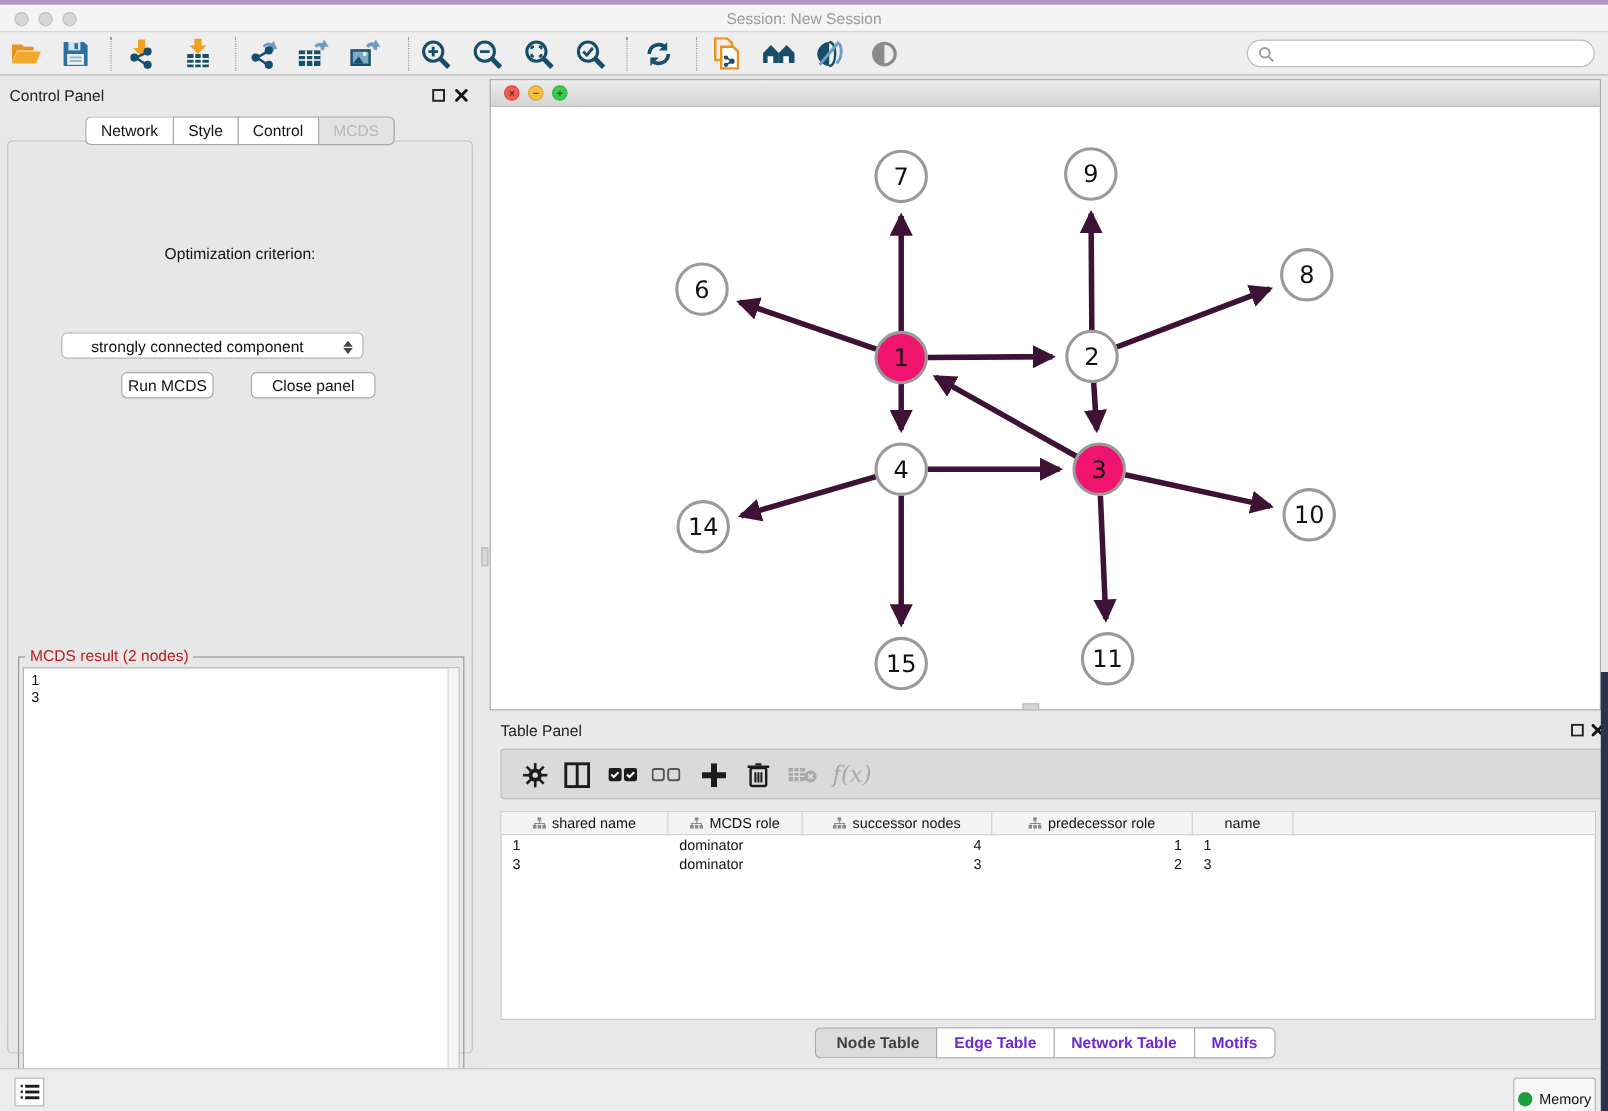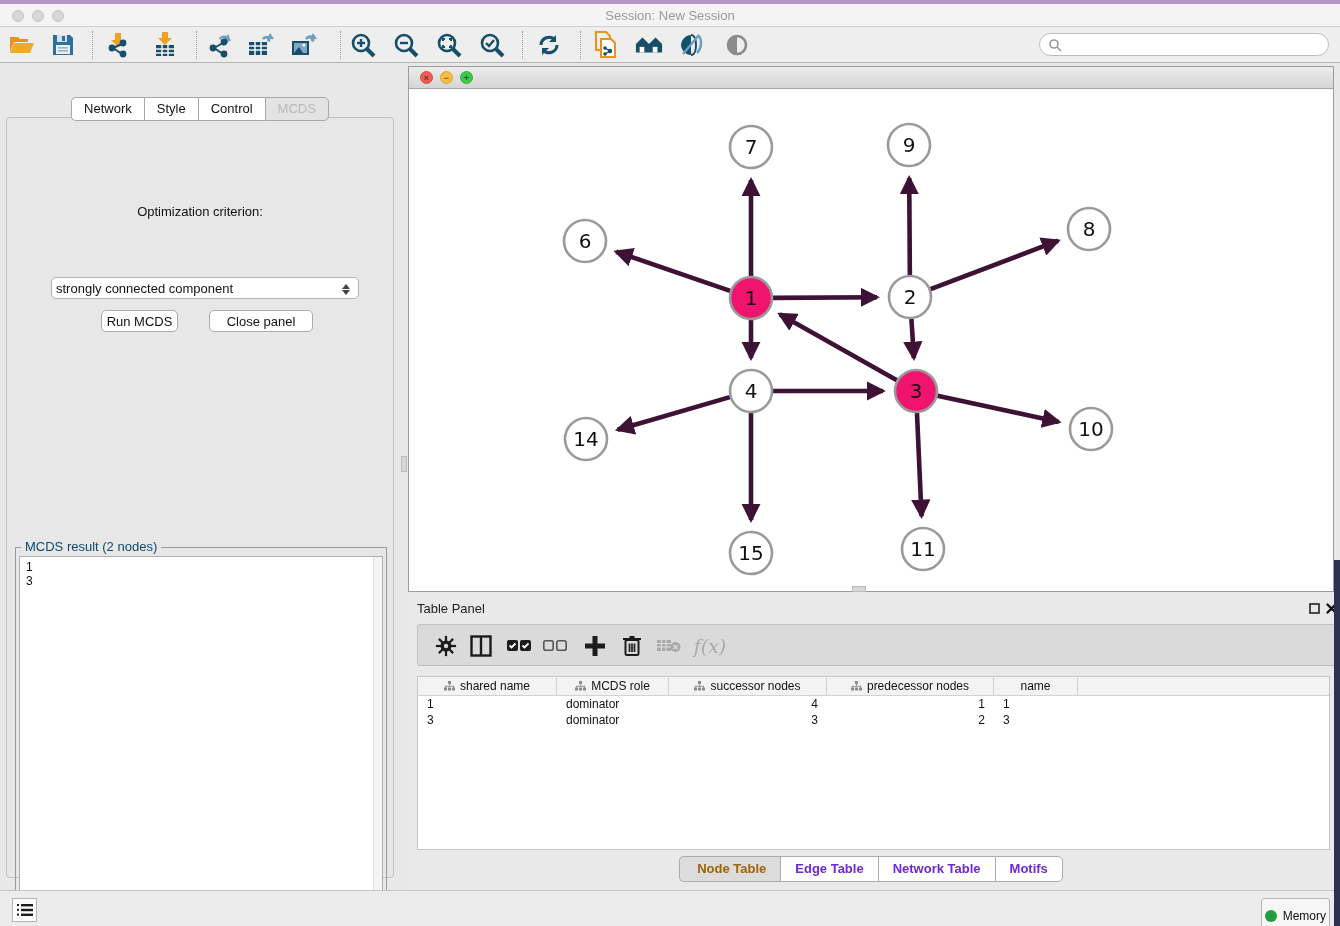--- a/index.html
+++ b/index.html
@@ -25,28 +25,28 @@
   .cp-header { position:absolute; left:0; top:0; width:100%; height:28px; }
   .cp-title { position:absolute; left:8px; top:6px; font-size:13px; color:#222; }
   .panel-btn { position:absolute; top:6px; width:14px; height:14px; display:flex; align-items:center; justify-content:center; }
   .cp-tabs { position:absolute; left:0; top:31px; width:100%; display:flex; justify-content:center; z-index:3; }
   .tab { font-size:13px; padding:3px 12px 4px; background:#ffffff; border:1px solid #a8a8a8; border-right:none; color:#111; cursor:default; }
   .tab:first-child { border-top-left-radius:5px; border-bottom-left-radius:5px; }
   .tab:last-child { border-right:1px solid #a8a8a8; border-top-right-radius:5px; border-bottom-right-radius:5px; }
   .tab.selected { background:#e3e3e3; color:#b9b9b9; }
   .cp-body { position:absolute; left:6px; top:51px; width:388px; height:761px; background:#e7e7e7; border:1px solid #c2c2c2; border-radius:4px; }
   .opt-label { position:absolute; left:0; width:100%; top:86px; text-align:center; font-size:13px; color:#111; }
-  .dropdown { position:absolute; left:44px; top:159px; width:308px; height:22px; background:#ffffff; border:1px solid #b3b3b3; border-radius:5px; font-size:13px; color:#111; display:flex; align-items:center; padding:0 22px 0 4px; }
+  .dropdown { position:absolute; left:44px; top:159px; width:252px; height:22px; background:#ffffff; border:1px solid #b3b3b3; border-radius:5px; font-size:13px; color:#111; display:flex; align-items:center; padding:0 22px 0 24px; }
   .dd-stepper { position:absolute; right:7px; top:3px; width:10px; height:16px; display:flex; flex-direction:column; align-items:center; justify-content:center; gap:1px; }
   .dd-stepper i { width:0; height:0; border-left:4px solid transparent; border-right:4px solid transparent; }
   .dd-up { border-bottom:5px solid #444; } .dd-down { border-top:5px solid #444; }
   .cp-btn { position:absolute; top:192px; height:22px; background:#ffffff; border:1px solid #ababab; border-radius:5px; font-size:13px; color:#111; font-family:"Liberation Sans",sans-serif; }
   .btn-run { left:94px; width:77px; } .btn-close { left:202px; width:104px; }
   .result-group { position:absolute; left:8px; top:429px; width:372px; height:381px; border:1px solid #9a9a9a; }
-  .result-legend { position:absolute; left:5px; top:-9px; background:#e7e7e7; padding:0 4px; font-size:13px; color:#0c4a6e; }
+  .result-legend { position:absolute; left:5px; top:-9px; background:#e7e7e7; padding:0 4px; font-size:13px; color:#b91c1c; }
   .result-area { position:absolute; left:3px; top:8px; width:364px; height:368px; background:#ffffff; border:1px solid #b0b0b0; font-size:12px; color:#111; padding:3px 6px; white-space:pre-line; overflow:hidden; }
   .result-scroll { position:absolute; right:4px; top:9px; width:9px; height:366px; background:#f4f4f4; border-left:1px solid #ddd; }
 
   
   .v-divider { position:absolute; left:400px; top:66px; width:8px; height:812px; background:#e8e8e8; }
   .v-handle { position:absolute; left:1px; top:390px; width:6px; height:16px; background:#d6d6d6; border:1px solid #bbb; }
   .h-handle { position:absolute; left:852px; top:586px; width:14px; height:6px; background:#d6d6d6; border:1px solid #bbb; z-index:5; }
 
   
   .net-win { position:absolute; left:408px; top:66px; width:926px; height:526px; border:1px solid #9c9c9c; background:#ffffff; }
@@ -66,21 +66,21 @@
   .fx { font-family:"DejaVu Serif", serif; font-style:italic; font-size:19px; color:#a9a9a9; }
   .tbl { position:absolute; left:9px; top:83px; width:913px; height:174px; background:#ffffff; border:1px solid #c6c6c6; }
   .tbl-header { display:flex; height:19px; background:#f3f3f3; border-bottom:1px solid #d2d2d2; }
   .th { display:flex; align-items:center; justify-content:center; gap:5px; font-size:12px; color:#111; border-right:1px solid #d2d2d2; position:relative; }
   .tbl-row { display:flex; height:16px; }
   .td { font-size:12px; color:#111; padding:1px 9px 0; overflow:hidden; white-space:nowrap; }
   .tp-tabs { position:absolute; left:0; bottom:8px; width:100%; display:flex; justify-content:center; }
   .tp-tab { font-size:13px; font-weight:bold; padding:4px 14px 5px; background:#ffffff; border:1px solid #ababab; border-right:none; color:#6d28d9; }
   .tp-tab:first-child { border-top-left-radius:5px; border-bottom-left-radius:5px; }
   .tp-tab:last-child { border-right:1px solid #ababab; border-top-right-radius:5px; border-bottom-right-radius:5px; }
-  .tp-tab.selected { background:#dcdcdc; color:#a16207;padding-left:17px; }
+  .tp-tab.selected { background:#dcdcdc; color:#404040;padding-left:17px; }
 
   
   .statusbar { position:absolute; left:0; top:890px; width:1340px; height:36px; background:#ececec; border-top:1px solid #c6c6c6; }
   .list-btn { position:absolute; left:12px; top:7px; width:25px; height:24px; background:#fdfdfd; border:1px solid #b5b5b5; display:flex; align-items:center; justify-content:center; }
   .mem-btn { position:absolute; right:10px; top:7px; height:36px; background:#f6f6f6; border:1px solid #b5b5b5; border-radius:3px; display:flex; align-items:center; gap:6px; padding:0 3px; font-size:12px; color:#111; }
   .mem-dot { width:12px; height:12px; border-radius:50%; background:#1e9e3e; }
 
   .desktop-edge { position:absolute; left:1334px; top:560px; width:6px; height:366px; background:#2b3150; }
 </style>
 </head>
@@ -260,20 +260,36 @@
     <div class="search-wrap">
       <svg width="14" height="14" viewBox="0 0 14 14">
           <circle cx="6" cy="6" r="4" fill="none" stroke="#9a9a9a" stroke-width="1.6"></circle>
           <line x1="9" y1="9" x2="13" y2="13" stroke="#9a9a9a" stroke-width="1.6"></line>
         </svg>
       <input placeholder="" style="">
     </div>
   </div>
 
   <div class="cp">
+    <div class="cp-header">
+      <div class="cp-title">Control Panel</div>
+      <div class="panel-btn" style="left:358px">
+        <svg width="11" height="11" viewBox="0 0 11 11">
+            <rect x="1" y="1" width="9" height="9" fill="none" stroke="#222" stroke-width="1.6"></rect>
+          </svg>
+      </div>
+      <div class="panel-btn" style="left:377px">
+        <svg width="11" height="11" viewBox="0 0 11 11">
+            <g stroke="#111" stroke-width="2.4" stroke-linecap="round">
+              <line x1="1.5" y1="1.5" x2="9.5" y2="9.5"></line>
+              <line x1="9.5" y1="1.5" x2="1.5" y2="9.5"></line>
+            </g>
+          </svg>
+      </div>
+    </div>
     <div class="cp-tabs" id="cp-tabs">
         <div class="tab">Network</div>
         <div class="tab">Style</div>
         <div class="tab">Control</div>
         <div class="tab selected">MCDS</div>
       </div>
     <div class="cp-body">
       <div class="opt-label">Optimization criterion:</div>
       <div class="dropdown">
         <span>strongly connected component</span>
@@ -520,21 +536,21 @@
                 <rect x="4" y="0" width="3" height="3"></rect>
                 <rect x="0" y="6.5" width="3" height="3"></rect>
                 <rect x="4" y="6.5" width="3" height="3"></rect>
                 <rect x="8" y="6.5" width="3" height="3"></rect>
                 <rect x="5.2" y="3" width="0.9" height="2.2"></rect>
                 <rect x="1.2" y="4.8" width="8.8" height="0.9"></rect>
                 <rect x="1.2" y="4.8" width="0.9" height="1.9"></rect>
                 <rect x="9.1" y="4.8" width="0.9" height="1.9"></rect>
               </g>
             </svg>
-            <span>predecessor nodes</span>
+            <span>predecessor role</span>
           </div>
           <div class="th" style="width: 84px;">
             <span>name</span>
           </div>
         </div>
       <div id="tbl-body">
           <div class="tbl-row">
             <div class="td" style="width: 139px; text-align: left;">1</div>
             <div class="td" style="width: 112px; text-align: left;">dominator</div>
             <div class="td" style="width: 158px; text-align: right;">4</div>

